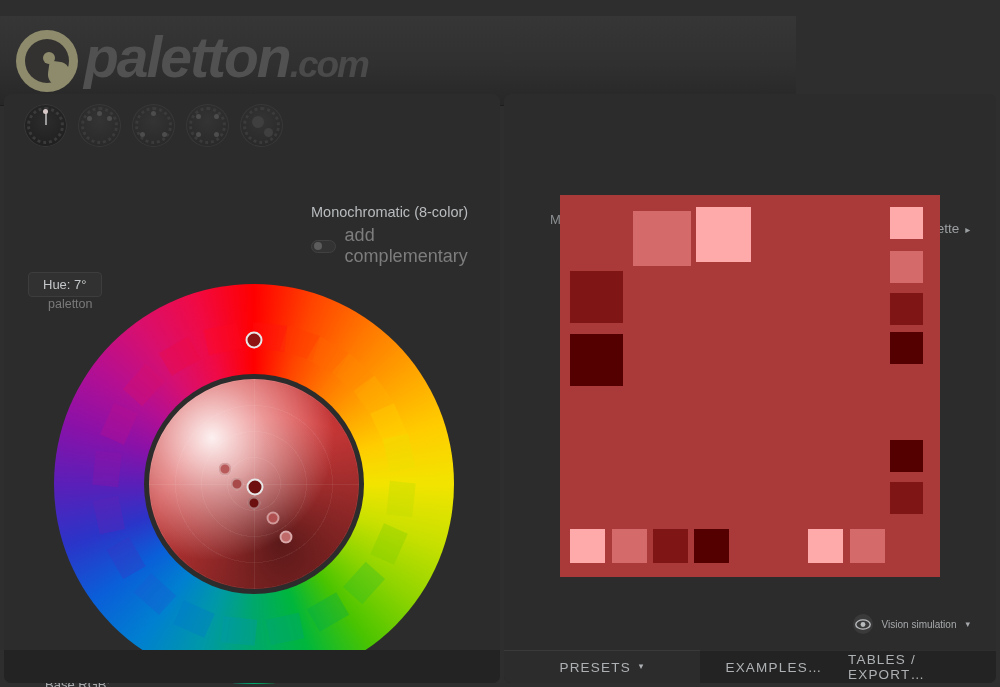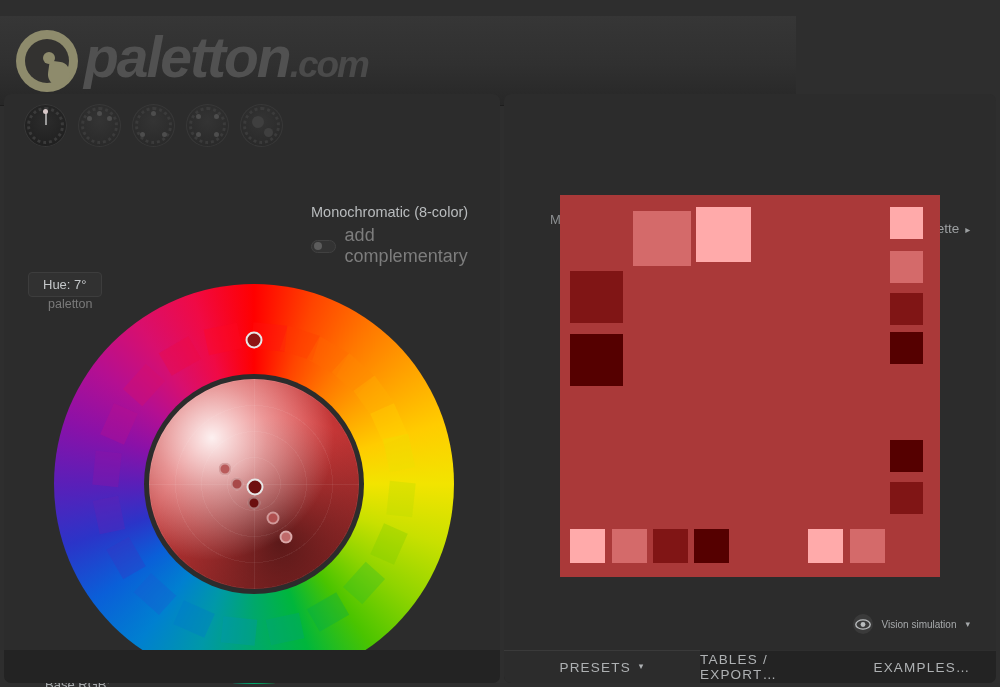--- a/index.html
+++ b/index.html
@@ -358,17 +358,17 @@
   </div>
 
   <div class="left-tabs">
   </div>
 
   <div class="right-tabs">
     <div class="tab preview">
         <span>PRESETS</span>
         <span class="caret">▾</span>
       </div>
+    <div class="tab other">EXAMPLES…</div>
     <div class="tab other">TABLES / EXPORT…</div>
-    <div class="tab other">EXAMPLES…</div>
   </div>
 
 </div>
 
 </body></html>

